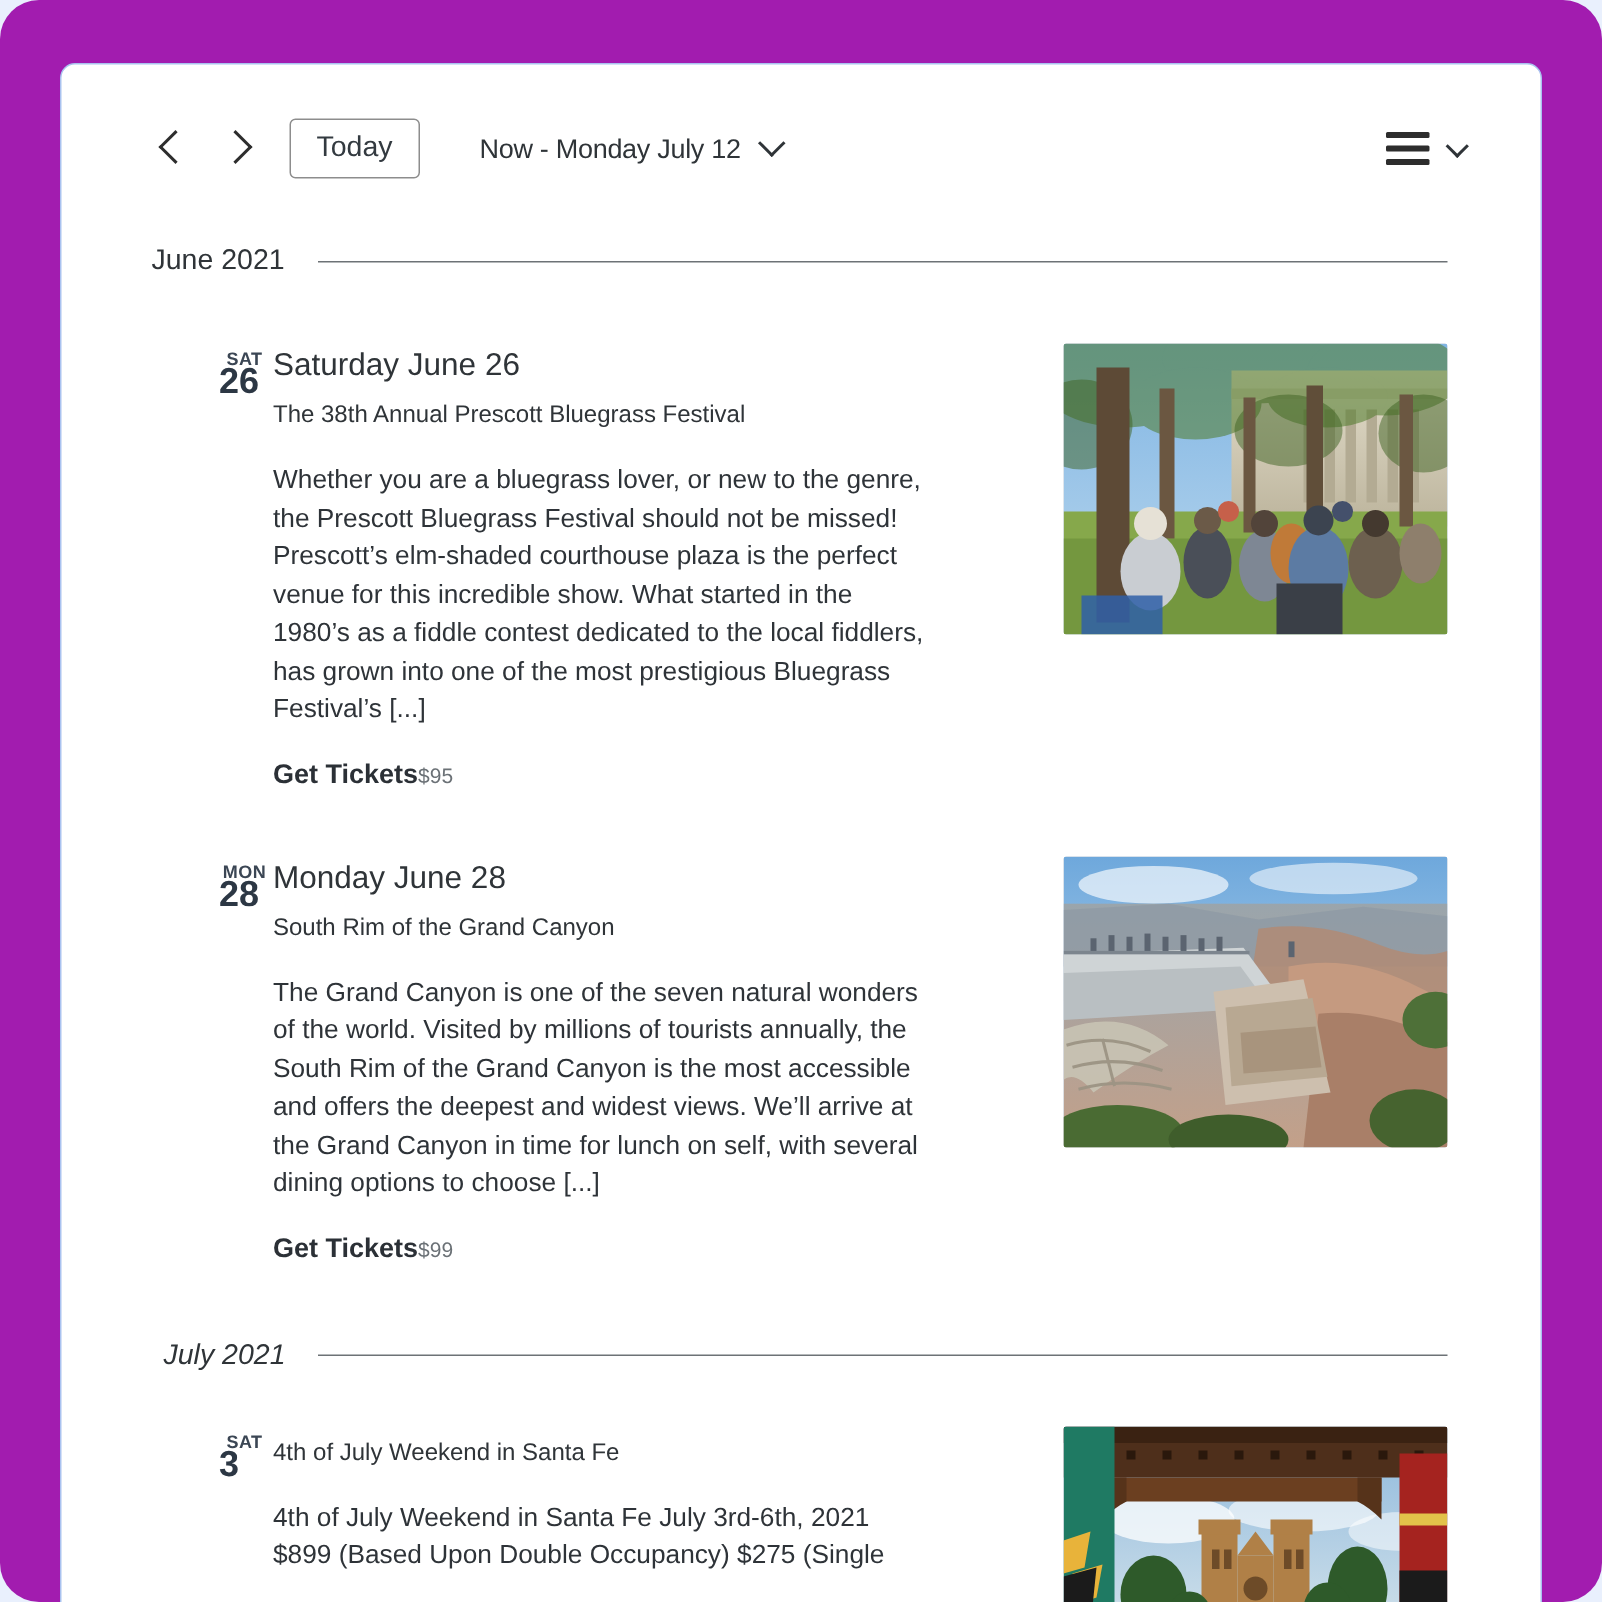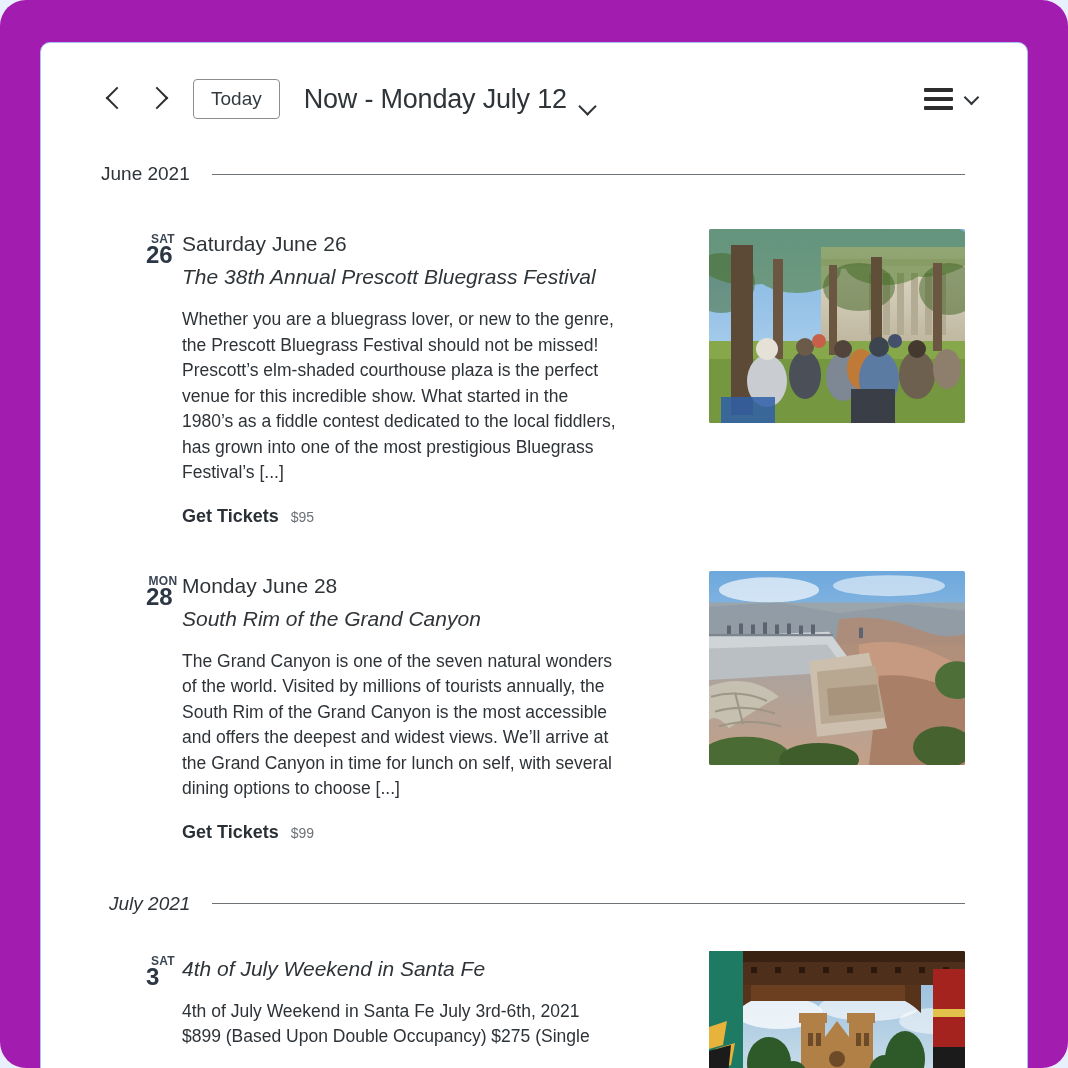--- a/index.html
+++ b/index.html
@@ -73,26 +73,26 @@
     border: 1.4px solid #8d8d8d;
     border-radius: 4px;
     padding: 9px 17px 10px;
     font-size: 19px;
     color: #333a40;
     background: #fff;
     line-height: 1;
     cursor: pointer;
   }
   .date-title {
-    margin-left: 24px;
-    font-size: 27px;
+    margin-left: 40px;
+    font-size: 18px;
     color: #2f3438;
     letter-spacing: -0.2px;
     display: flex;
-    align-items: flex-end;
+    align-items: flex-start;
     gap: 13px;
     cursor: pointer;
   }
   .chev-down {
     width: 15px;
     height: 15px;
     position: relative;
     display: inline-block;
   }
   .chev-down::before {
@@ -192,37 +192,35 @@
     padding-left: 36px;
     box-sizing: border-box;
     max-width: 470px;
   }
   .event-when {
     font-size: 21px;
     color: #2f3438;
     line-height: 30px;
   }
   .event-title {
-    font-size: 21px;
+    font-size: 16px;
     color: #2f3438;
     line-height: 28px;
     margin-top: 4px;
-    font-style: italic;
   }
   .event-desc {
     font-size: 17.5px;
     color: #2e3338;
     line-height: 25.5px;
     margin-top: 16px;
   }
   .tickets {
     margin-top: 20px;
     display: flex;
     align-items: baseline;
-    gap: 12px;
   }
   .tickets-link {
     font-size: 18px;
     font-weight: 700;
     color: #2b3036;
     cursor: pointer;
   }
   .tickets-price {
     font-size: 14px;
     color: #6b7176;

